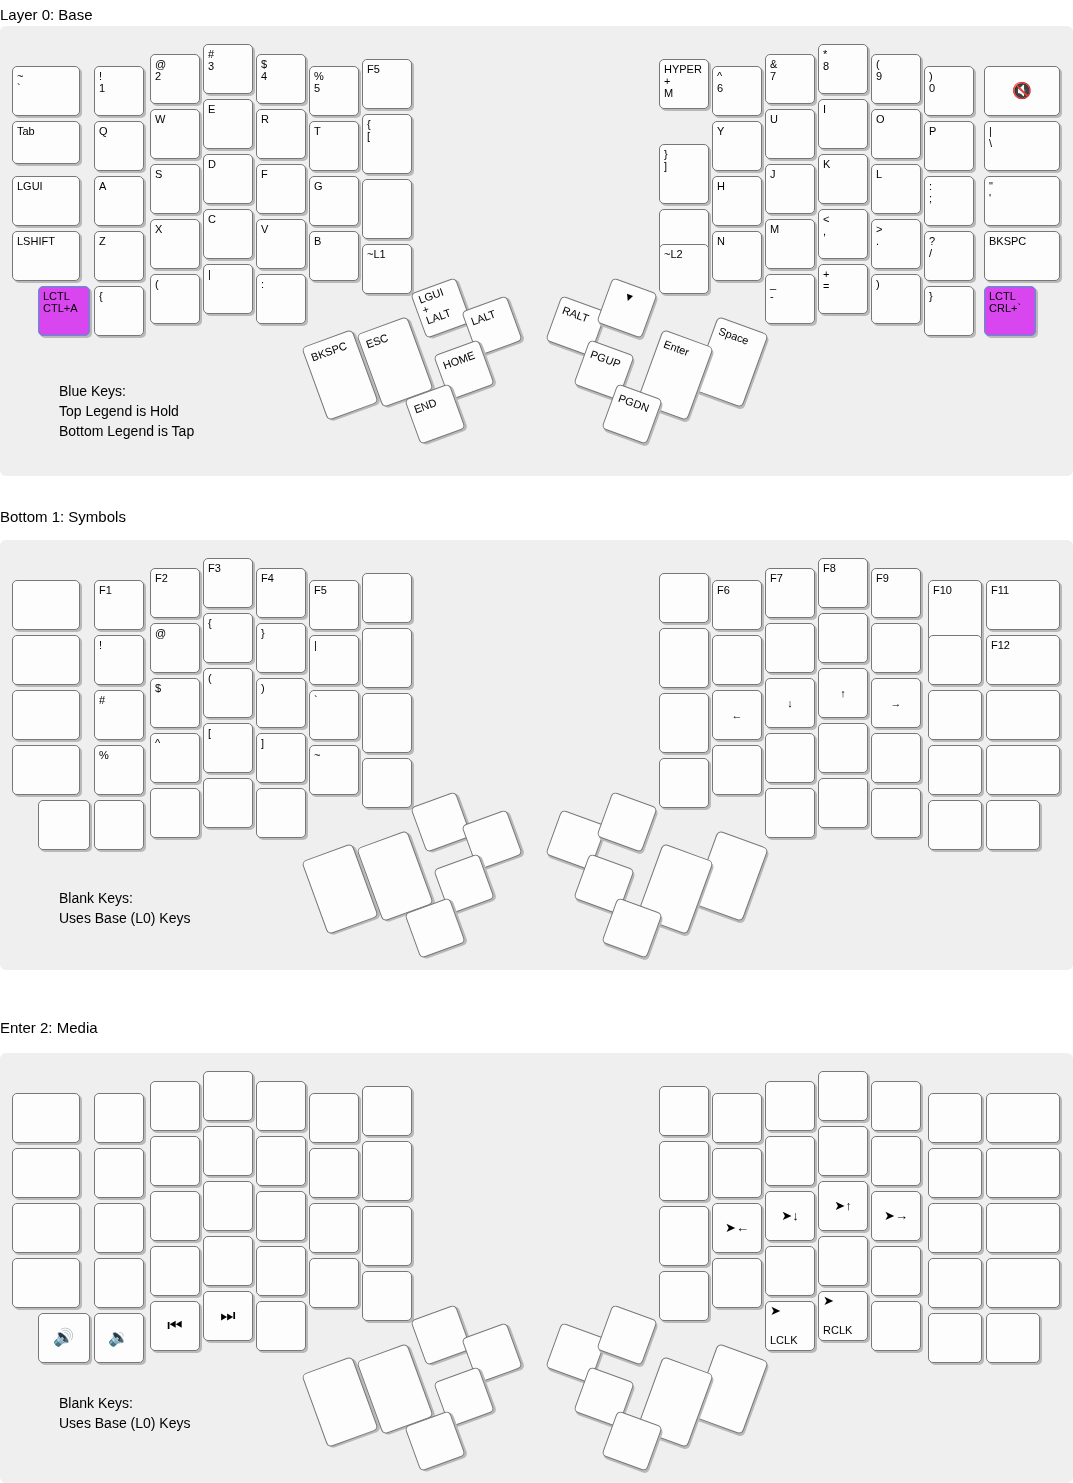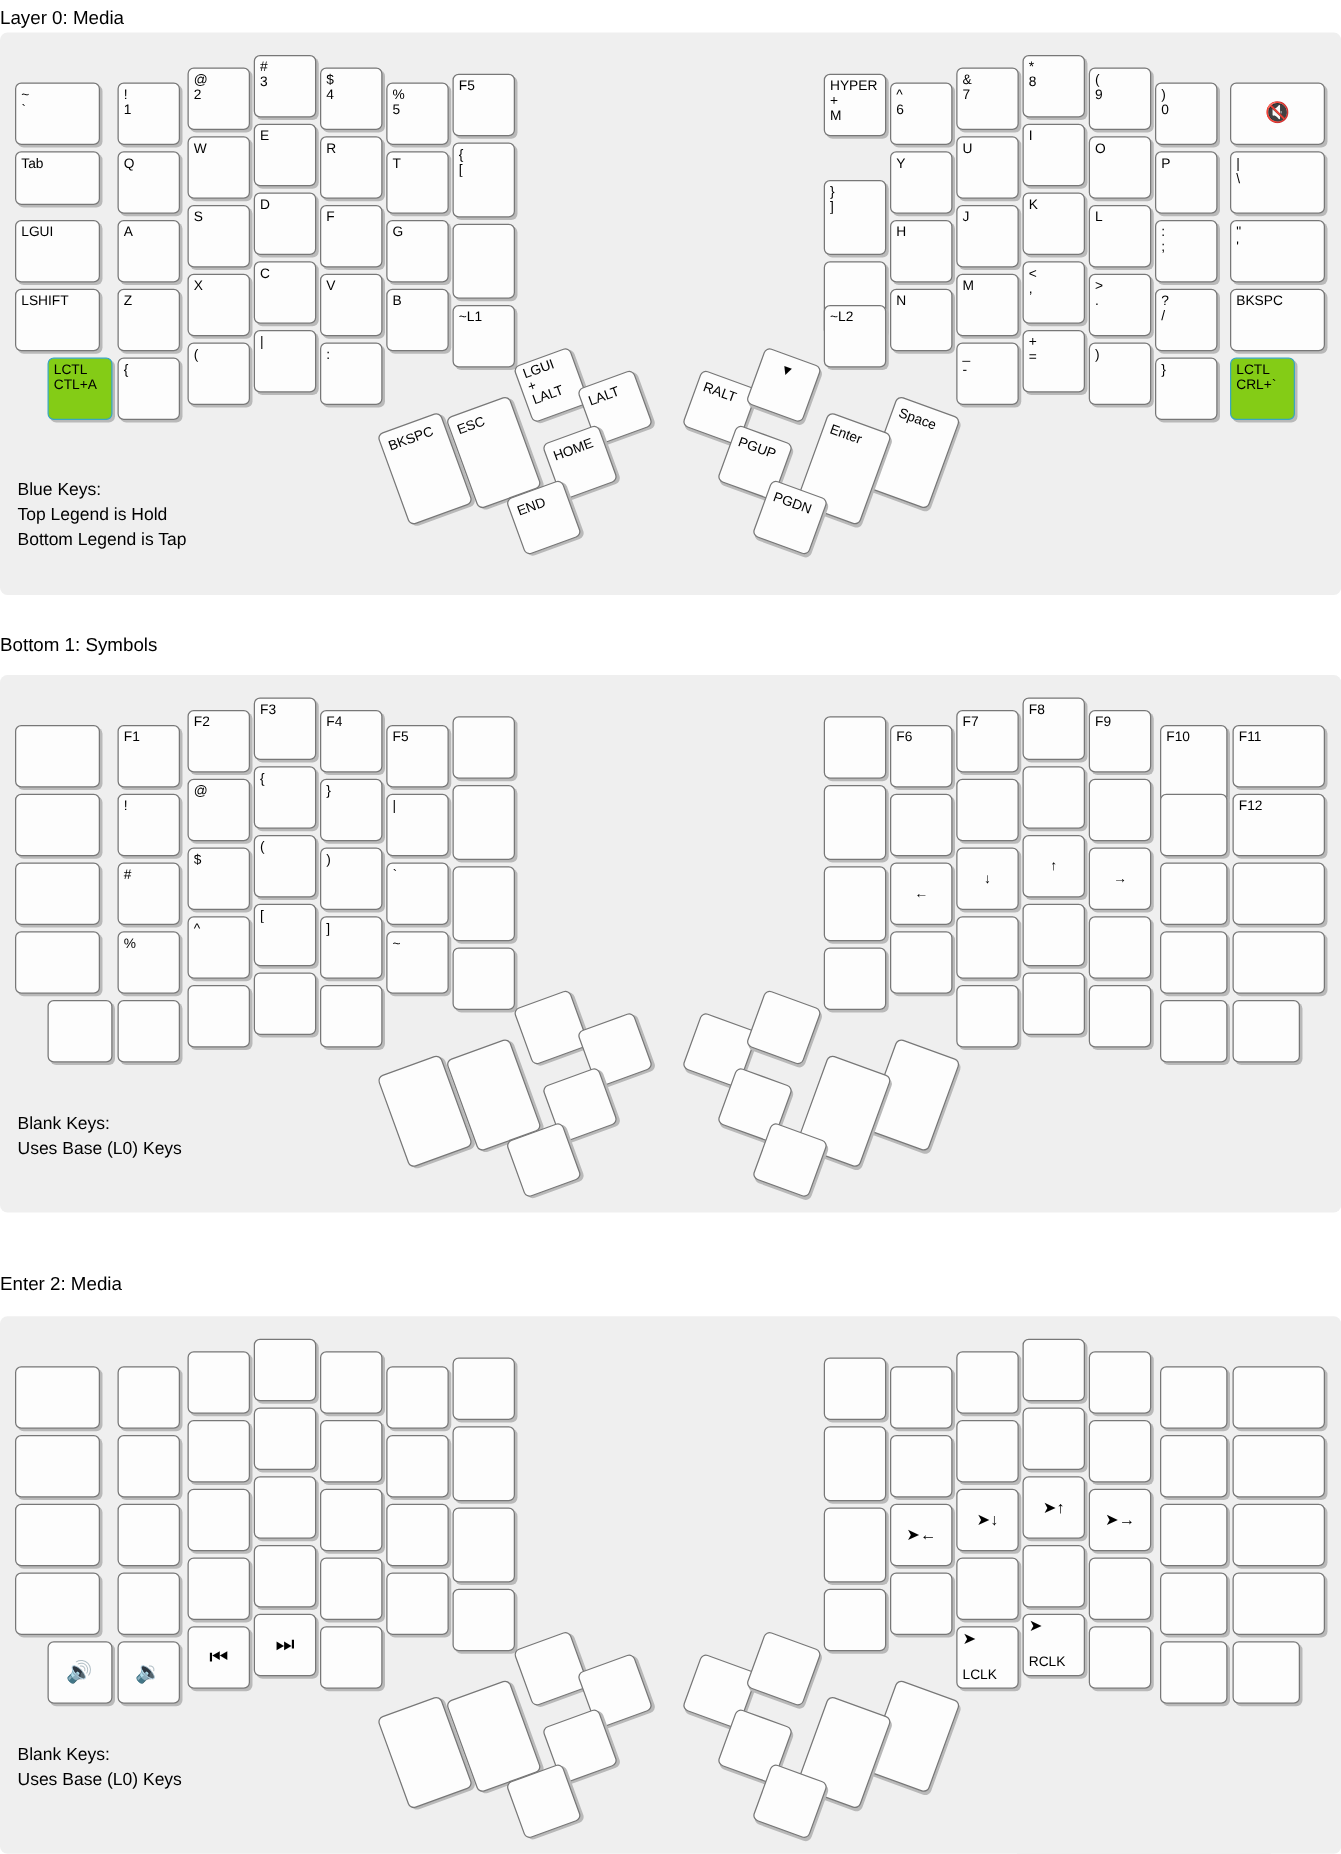--- a/index.html
+++ b/index.html
@@ -6,29 +6,29 @@
   body{font-family:"Liberation Sans", sans-serif;width:1073px;height:1483px;position:relative;overflow:hidden;}
   .layer-title{font-size:15px;color:#000;margin:0;padding:0;position:absolute;}
   .layer-panel{position:absolute;background:#efefef;border-radius:6px;}
   .key{position:absolute;background:#fdfdfd;border:1px solid #777;border-radius:5px;
        box-shadow:2px 2px 0 #b9b9b9;box-sizing:border-box;}
   .key .lg{position:absolute;font-size:11px;color:#000;line-height:12px;white-space:pre;}
   .key .lg.tl{left:4px;top:3px;}
   .key .lg.bl{left:4px;top:15px;}
   .key .lg.c2{left:4px;top:27px;}
   .key .lg.ctr{left:0;right:0;top:50%;transform:translateY(-50%);text-align:center;}
-  .key.blue{background:#84cc16;border-color:#3aa6c0;}
-  .note{position:absolute;font-size:14px;color:#000;line-height:20px;white-space:pre;}
+  .key.blue{background:#d946ef;border-color:#3aa6c0;}
+  .note{position:absolute;font-size:14px;color:#000;line-height:20px;white-space:pre;margin-left:45px;}
   .thumb{transform-origin:center center;}
   .arrow{font-size:14px;}
 </style>
 </head>
 <body>
 
-<div class="layer-title" style="left:0;top:6px">Layer 0: Media</div>
+<div class="layer-title" style="left:0;top:6px">Layer 0: Base</div>
 <div class="layer-panel" style="left:0;top:26px;width:1073px;height:450px">
 
   <div class="key" style="left:12px;top:40px;width:68px;height:50px">
     <span class="lg tl">~</span>
     <span class="lg bl">`</span>
     </div>
   <div class="key" style="left:12px;top:95px;width:68px;height:43px">
     <span class="lg tl">Tab</span>
     </div>
   <div class="key" style="left:12px;top:150px;width:68px;height:50px">

